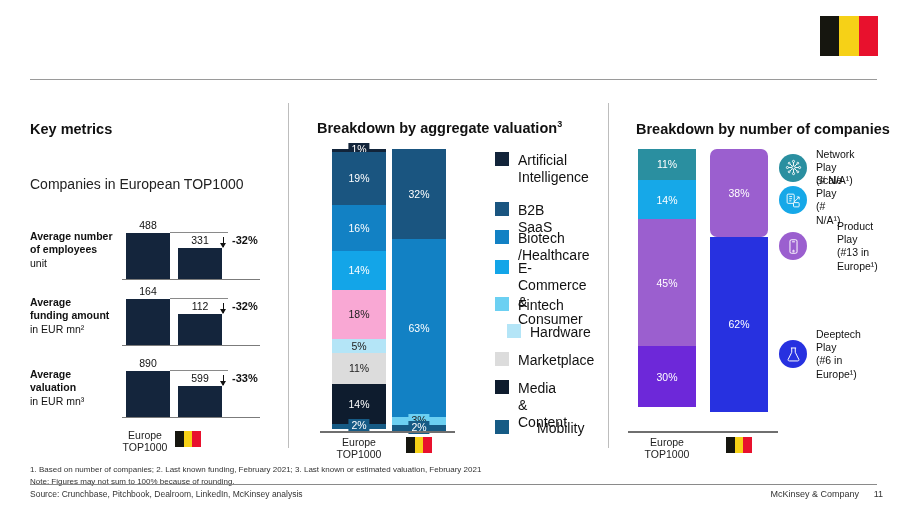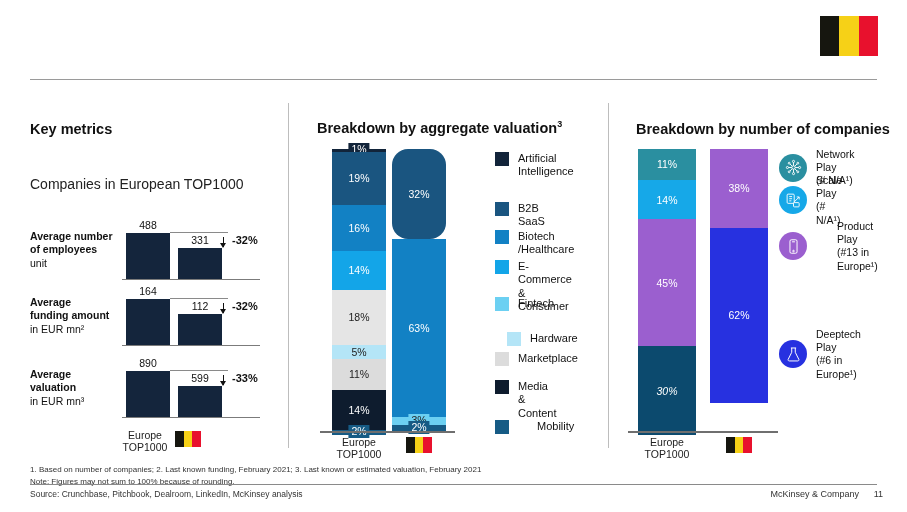--- a/index.html
+++ b/index.html
@@ -69,21 +69,21 @@
   .axis-cat{position:absolute;font-size:10.5px;color:#222;text-align:center;line-height:1.18;}
   .stackbar{position:absolute;width:54px;bottom:0;}
   .seg{position:relative;width:100%;display:flex;align-items:center;justify-content:center;}
   .seg span{font-size:10.5px;font-weight:400;line-height:1;}
   .baseline{position:absolute;height:1.5px;background:#6f6f6f;}
 
   
   .legend{position:absolute;}
   .leg-row{position:absolute;display:flex;align-items:flex-start;}
   .leg-sw{width:14px;height:14px;flex:0 0 14px;margin-right:9px;}
-  .leg-tx{font-size:11px;color:#111;line-height:1.22;}
+  .leg-tx{font-size:14px;color:#111;line-height:1.22;}
 
   .rleg-row{position:absolute;display:flex;align-items:center;}
   .rleg-ic{width:28px;height:28px;border-radius:50%;flex:0 0 28px;margin-right:9px;
            display:flex;align-items:center;justify-content:center;}
   .rleg-tx{font-size:10.5px;color:#111;line-height:1.26;}
 
   
   .fn{position:absolute;font-size:8px;color:#333;line-height:1.45;}
   .fn1{left:30px;top:464px;width:640px;}
   .fn-rule{position:absolute;left:30px;top:484px;width:847px;height:1px;background:#8a8a8a;}
@@ -181,21 +181,21 @@
         <div class="leg-tx">Biotech<br>/Healthcare</div>
       </div>
       <div class="leg-row" style="top: 108px;">
         <div class="leg-sw" style="background:#13a5e8"></div>
         <div class="leg-tx">E-Commerce<br>&amp; Consumer</div>
       </div>
       <div class="leg-row" style="top: 145px;">
         <div class="leg-sw" style="background:#6cd0f2"></div>
         <div class="leg-tx">Fintech</div>
       </div>
-      <div class="leg-row" style="top: 180px; padding-left: 12px;">
+      <div class="leg-row" style="top: 172px; padding-left: 12px;">
         <div class="leg-sw" style="background:#b4e5f7"></div>
         <div class="leg-tx">Hardware</div>
       </div>
       <div class="leg-row" style="top: 200px;">
         <div class="leg-sw" style="background:#dcdcdc"></div>
         <div class="leg-tx">Marketplace</div>
       </div>
       <div class="leg-row" style="top: 228px;">
         <div class="leg-sw" style="background:#0e1c2e"></div>
         <div class="leg-tx">Media &amp;<br>Content</div>
@@ -291,38 +291,38 @@
       </div>
       <div class="seg" style="height: 53.58px; background: rgb(26, 85, 128);">
         <span style="color: rgb(255, 255, 255);">19%</span>
       </div>
       <div class="seg" style="height: 45.12px; background: rgb(18, 129, 196);">
         <span style="color: rgb(255, 255, 255);">16%</span>
       </div>
       <div class="seg" style="height: 39.48px; background: rgb(19, 165, 232);">
         <span style="color: rgb(255, 255, 255);">14%</span>
       </div>
-      <div class="seg" style="height: 55px; background: #e5e5e5;">
+      <div class="seg" style="height: 49px; background: #f9a8d4;">
         <span style="color: rgb(34, 34, 34);">18%</span>
       </div>
       <div class="seg" style="height: 14.1px; background: rgb(180, 229, 247);">
         <span style="color: rgb(34, 34, 34);">5%</span>
       </div>
       <div class="seg" style="height: 31.02px; background: rgb(220, 220, 220);">
         <span style="color: rgb(34, 34, 34);">11%</span>
       </div>
       <div class="seg" style="height: 39.48px; background: rgb(14, 28, 46);">
         <span style="color: rgb(255, 255, 255);">14%</span>
       </div>
       <div class="seg" style="height: 5.64px; background: rgb(22, 91, 133);">
         <span style="position: absolute; font-size: 10.5px; white-space: nowrap; color: rgb(255, 255, 255); background: rgb(22, 91, 133); padding: 1px 3px; left: 50%; transform: translate(-50%, 0px); top: -4.18px;">2%</span>
       </div>
     </div>
     <div class="stackbar" style="left: 392px; top: 149px; height: 282px; width: 54px;">
-      <div class="seg" style="height: 90.24px; background: rgb(26, 85, 128); border-radius: 16px;">
+      <div class="seg" style="height: 90.24px; background: rgb(26, 85, 128);">
         <span style="color: rgb(255, 255, 255);">32%</span>
       </div>
       <div class="seg" style="height: 177.66px; background: rgb(18, 129, 196);">
         <span style="color: rgb(255, 255, 255);">63%</span>
       </div>
       <div class="seg" style="height: 8.46px; background: rgb(108, 208, 242);">
         <span style="position: absolute; font-size: 10.5px; white-space: nowrap; color: rgb(34, 34, 34); background: rgb(108, 208, 242); padding: 1px 3px; left: 50%; transform: translate(-50%, 0px); top: -2.77px;">3%</span>
       </div>
       <div class="seg" style="height: 5.64px; background: rgb(22, 91, 133);">
         <span style="position: absolute; font-size: 10.5px; white-space: nowrap; color: rgb(255, 255, 255); background: rgb(22, 91, 133); padding: 1px 3px; left: 50%; transform: translate(-50%, 0px); top: -4.18px;">2%</span>
@@ -341,26 +341,26 @@
     <div class="stackbar" style="left: 638px; top: 149px; height: 282px; width: 58px;">
       <div class="seg" style="height: 31.02px; background: rgb(42, 143, 160);">
         <span style="color: rgb(255, 255, 255);">11%</span>
       </div>
       <div class="seg" style="height: 39.48px; background: rgb(22, 168, 232);">
         <span style="color: rgb(255, 255, 255);">14%</span>
       </div>
       <div class="seg" style="height: 126.9px; background: rgb(155, 95, 207);">
         <span style="color: rgb(255, 255, 255);">45%</span>
       </div>
-      <div class="seg" style="height: 89px; background: #0c4a6e; font-style: italic;">
+      <div class="seg" style="height: 61px; background: #6d28d9;">
         <span style="color: rgb(255, 255, 255);">30%</span>
       </div>
     </div>
     <div class="stackbar" style="left: 710px; top: 149px; height: 282px; width: 58px;">
-      <div class="seg" style="height: 79px; background: rgb(155, 95, 207);">
+      <div class="seg" style="height: 88px; background: rgb(155, 95, 207); border-radius: 7px;">
         <span style="color: rgb(255, 255, 255);">38%</span>
       </div>
       <div class="seg" style="height: 174.84px; background: rgb(39, 49, 224);">
         <span style="color: rgb(255, 255, 255);">62%</span>
       </div>
     </div>
     <div class="baseline" style="left: 628px; top: 431px; width: 150px;"></div>
     <div class="axis-cat" style="left: 632px; top: 436px; width: 70px;">
       <div>Europe</div>
       <div>TOP1000</div>

